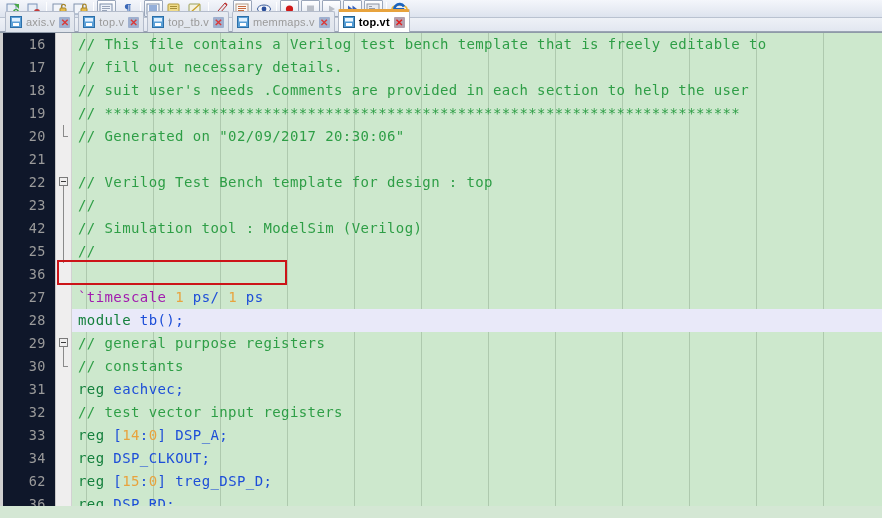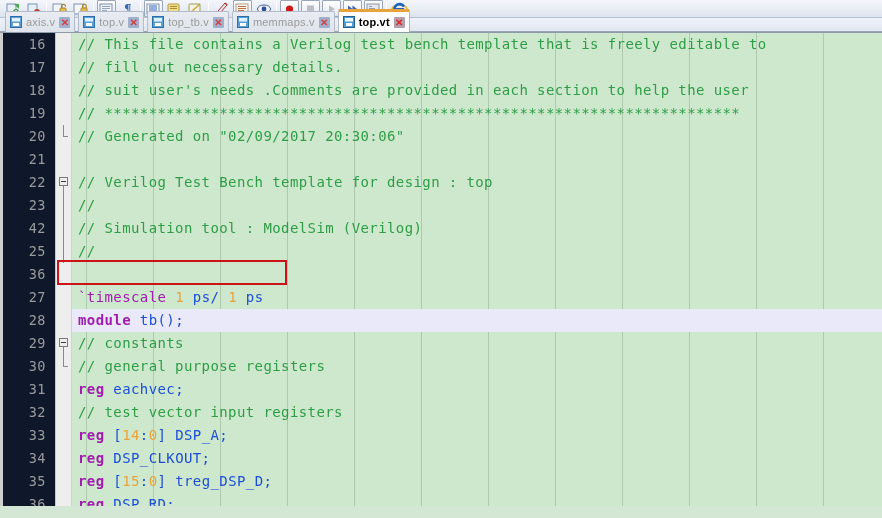--- a/index.html
+++ b/index.html
@@ -170,21 +170,21 @@
     letter-spacing: 0.4px;
     white-space: pre;
     padding-left: 6px;
     position: relative;
     color: #202020;
   }
   .code-line.cur {
     background: #e9e9f9;
   }
   .tok-c   { color: #2e9e46; }           
-  .tok-kw  { color: #a21caf; font-weight: bold; text-align: center; }  
+  .tok-kw  { color: #15803d; font-weight: normal; text-align: center; }  
   .tok-num { color: #e8a33d; }           
   .tok-dir { color: #a21caf; }           
   .tok-p   { color: #1d4ed8; }
 
   
   .guides { position:absolute; inset:0; pointer-events:none; }
   .guides i {
     position:absolute; top:0; bottom:0; width:1px;
     background: rgba(150,175,150,0.55);
   }
@@ -392,21 +392,21 @@
       <div class="ln">25</div>
       <div class="ln">36</div>
       <div class="ln">27</div>
       <div class="ln">28</div>
       <div class="ln">29</div>
       <div class="ln">30</div>
       <div class="ln">31</div>
       <div class="ln">32</div>
       <div class="ln">33</div>
       <div class="ln">34</div>
-      <div class="ln">35</div>
+      <div class="ln">62</div>
       <div class="ln">36</div>
     </div>
   <div id="foldcol">
       <div class="fold"></div>
       <div class="fold"></div>
       <div class="fold"></div>
       <div class="fold"></div>
       <div class="fold">
         <span class="endmark"></span>
       </div>
@@ -462,22 +462,22 @@
       <div class="code-line"><span class="tok-c">// ************************************************************************</span></div>
       <div class="code-line"><span class="tok-c">// Generated on "02/09/2017 20:30:06"</span></div>
       <div class="code-line">&nbsp;</div>
       <div class="code-line"><span class="tok-c">// Verilog Test Bench template for design : top</span></div>
       <div class="code-line"><span class="tok-c">//</span></div>
       <div class="code-line"><span class="tok-c">// Simulation tool : ModelSim (Verilog)</span></div>
       <div class="code-line"><span class="tok-c">//</span></div>
       <div class="code-line">&nbsp;</div>
       <div class="code-line"><span class="tok-dir">`timescale </span><span class="tok-num">1</span><span class="tok-p"> ps/ </span><span class="tok-num">1</span><span class="tok-p"> ps</span></div>
       <div class="code-line cur"><span class="tok-kw">module</span><span class="tok-p"> tb();</span></div>
+      <div class="code-line"><span class="tok-c">// general purpose registers</span></div>
       <div class="code-line"><span class="tok-c">// constants</span></div>
-      <div class="code-line"><span class="tok-c">// general purpose registers</span></div>
       <div class="code-line"><span class="tok-kw">reg</span><span class="tok-p"> eachvec;</span></div>
       <div class="code-line"><span class="tok-c">// test vector input registers</span></div>
       <div class="code-line"><span class="tok-kw">reg</span><span class="tok-p"> [</span><span class="tok-num">14</span><span class="tok-p">:</span><span class="tok-num">0</span><span class="tok-p">] DSP_A;</span></div>
       <div class="code-line"><span class="tok-kw">reg</span><span class="tok-p"> DSP_CLKOUT;</span></div>
       <div class="code-line"><span class="tok-kw">reg</span><span class="tok-p"> [</span><span class="tok-num">15</span><span class="tok-p">:</span><span class="tok-num">0</span><span class="tok-p">] treg_DSP_D;</span></div>
       <div class="code-line"><span class="tok-kw">reg</span><span class="tok-p"> DSP_RD;</span></div>
     </div>
   <div id="annot-box"></div>
 </div>
 

